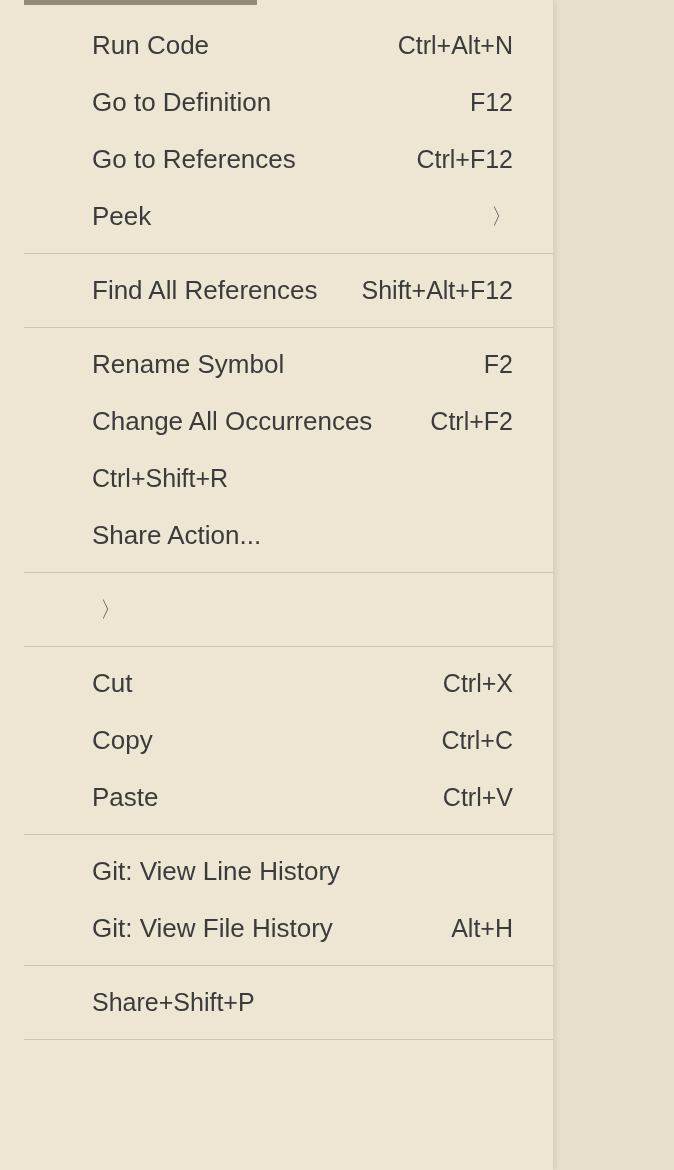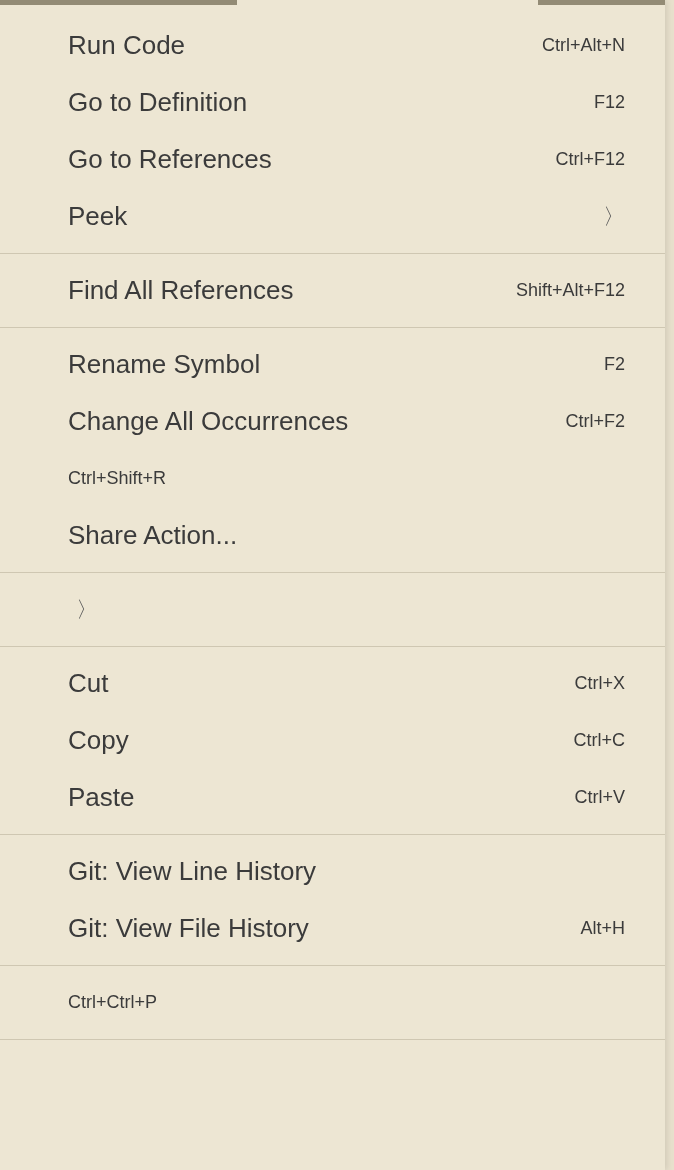--- a/index.html
+++ b/index.html
@@ -9,24 +9,25 @@
     }
     body {
       font-family: "Segoe UI", -apple-system, BlinkMacSystemFont, sans-serif;
       background: #e8e0cc;
       width: 674px;
       height: 1170px;
       overflow: hidden;
     }
     .context-menu {
       background: #ede6d3;
-      width: 665px;
+      width: 553px;
       height: 1170px;
       box-shadow: 2px 0 6px rgba(0,0,0,0.1);
       position: relative;
+      padding-left: 24px;
     }
     .tab-bar {
       display: flex;
       height: 5px;
       background: #e8e0cc;
     }
     .tab-segment {
       height: 5px;
     }
     .tab-segment.dark {
@@ -53,21 +54,21 @@
       color: #3b3b3b;
       cursor: pointer;
       min-height: 57px;
     }
     .menu-label {
       flex: 1;
       color: #3b3b3b;
     }
     .menu-shortcut {
       color: #3b3b3b;
-      font-size: 18px;
+      font-size: 25px;
       white-space: nowrap;
     }
     .menu-chevron {
       color: #5a5a5a;
       font-size: 22px;
       font-weight: 300;
       margin-left: 8px;
     }
     .separator {
       height: 1px;
@@ -149,17 +150,17 @@
       <div class="separator"></div>
       <div class="menu-item">
         <span class="menu-label">Git: View Line History</span>
       </div>
       <div class="menu-item">
         <span class="menu-label">Git: View File History</span>
         <span class="menu-shortcut">Alt+H</span>
       </div>
       <div class="separator"></div>
       <div class="menu-item">
-        <span class="menu-shortcut">Ctrl+Ctrl+P</span>
+        <span class="menu-shortcut">Share+Shift+P</span>
       </div>
       <div class="separator"></div>
     </div>
 </div>
 
 </body></html>

